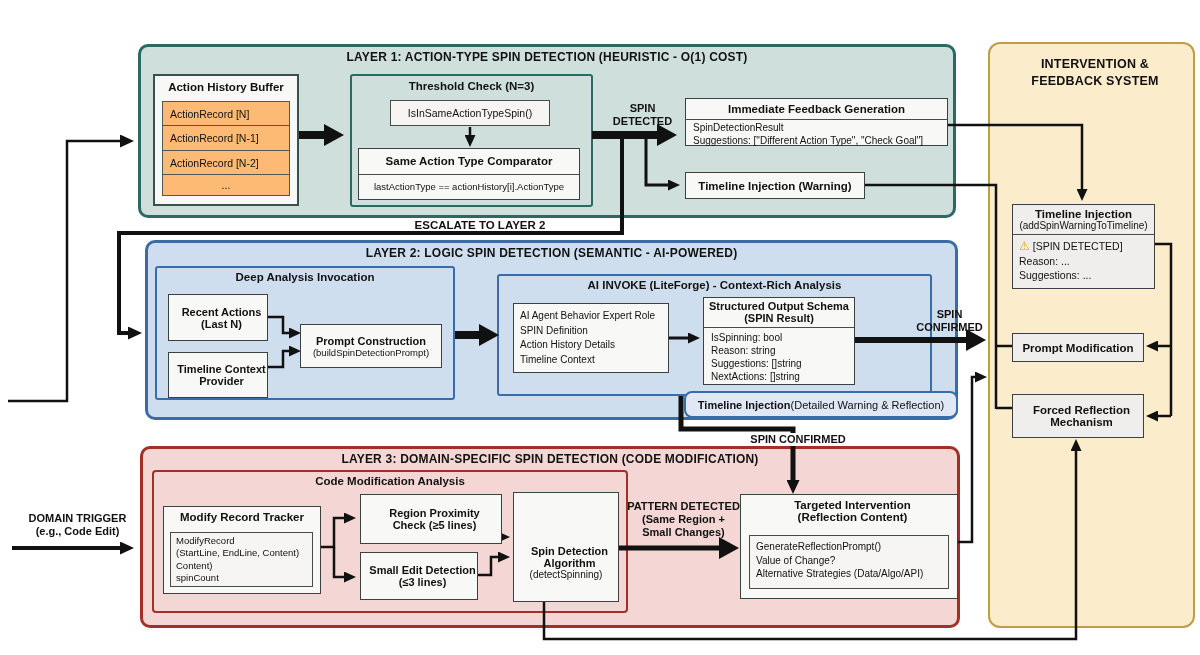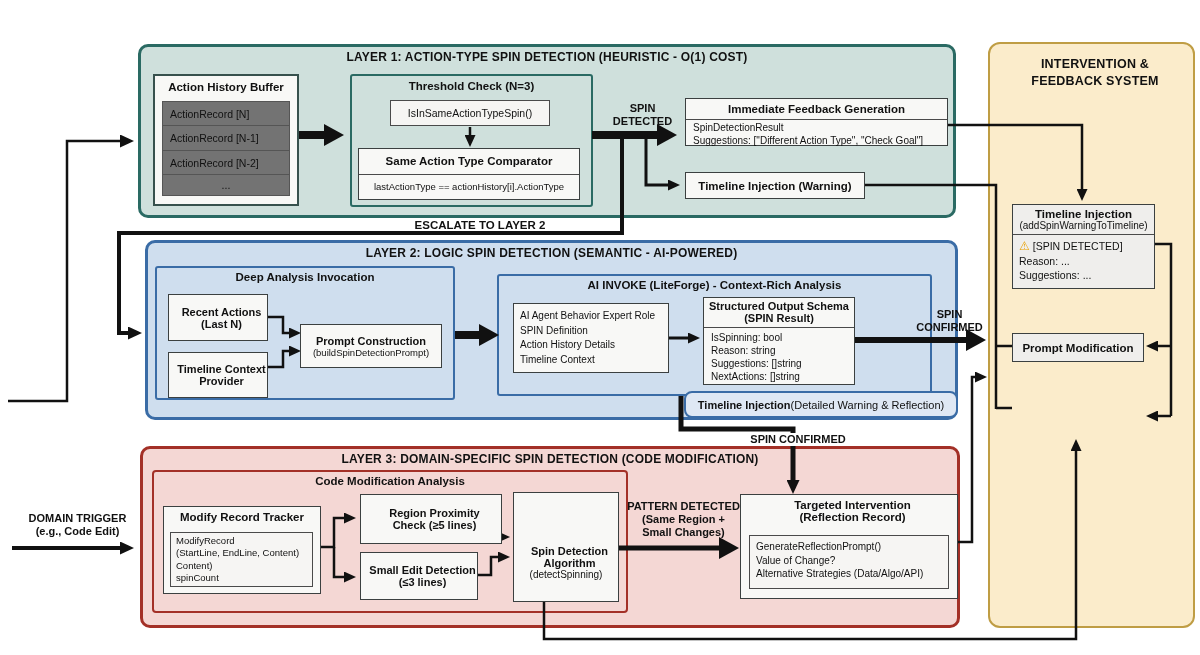--- a/index.html
+++ b/index.html
@@ -22,21 +22,21 @@
   .ibox { position: absolute; background: #f6f5f3; border: 1.5px solid #4a4a4a; z-index: 2; }
   .btitle { font-weight: bold; font-size: 11.5px; text-align: center; }
   .sm { font-size: 10px; line-height: 1.25; }
   .code { font-size: 9.5px; }
   .pre { white-space: pre-line; padding-left: 7px; }
   .lbl { position: absolute; font-weight: bold; font-size: 11px; text-align: center; line-height: 1.2; z-index: 2; }
   .cflex { display: flex; flex-direction: column; justify-content: center; align-items: center; }
 
   .divider { border-bottom: 1.5px solid #4a4a4a; }
   .rows { position: absolute; left: 7px; right: 7px; }
-  .row { border: 1.5px solid #555; margin-top: -1.5px; background: #737373; height: 26px; display: flex; align-items: center; padding-left: 7px; font-size: 10.5px; }
+  .row { border: 1.5px solid #555; margin-top: -1.5px; background: #fdba74; height: 26px; display: flex; align-items: center; padding-left: 7px; font-size: 10.5px; }
   .row.center { justify-content: center; padding-left: 0; }
 
   svg.wires { position: absolute; left: 0; top: 0; z-index: 1; pointer-events: none; }
 
   .warnglyph { color: #e8a000; font-size: 12px; margin-right: 3px; }
 </style>
 </head>
 <body>
 
 <div id="canvas">
@@ -194,21 +194,21 @@
 Algorithm</div>
     <div style="font-size:10px;">(detectSpinning)</div>
   </div>
 
   <div class="lbl pre" style="left:618px; top:500px; width:124px;">PATTERN DETECTED
 (Same Region +
 Small Changes)</div>
 
   <div class="wbox" style="left:740px; top:494px; width:218px; height:105px; border-width:1.5px;">
     <div class="btitle pre" style="margin-top:4px;">Targeted Intervention
-(Reflection Record)</div>
+(Reflection Content)</div>
     <div class="ibox sm" style="left:8px; top:40px; width:200px; height:54px; padding:4px 0 0 6px; line-height:1.35;">
       <div>GenerateReflectionPrompt()</div>
       <div>Value of Change?</div>
       <div>Alternative Strategies (Data/Algo/API)</div>
     </div>
   </div>
 
   <div class="lbl pre" style="left:16px; top:512px; width:116px;">DOMAIN TRIGGER
 (e.g., Code Edit)</div>
 
@@ -224,14 +224,16 @@
       <div>
         <span class="warnglyph">⚠</span><span>[SPIN DETECTED]</span>
       </div>
       <div>Reason: ...</div>
       <div>Suggestions: ...</div>
     </div>
   </div>
 
   <div class="wbox cflex btitle" style="left:1012px; top:333px; width:132px; height:29px; border-width:1.5px; background:#efeeec;">Prompt Modification</div>
 
+  <div class="wbox cflex btitle pre" style="left:1012px; top:394px; width:132px; height:44px; border-width:1.5px; background:#efeeec;">Forced Reflection
+Mechanism</div>
 
 </div>
 
 </body></html>

